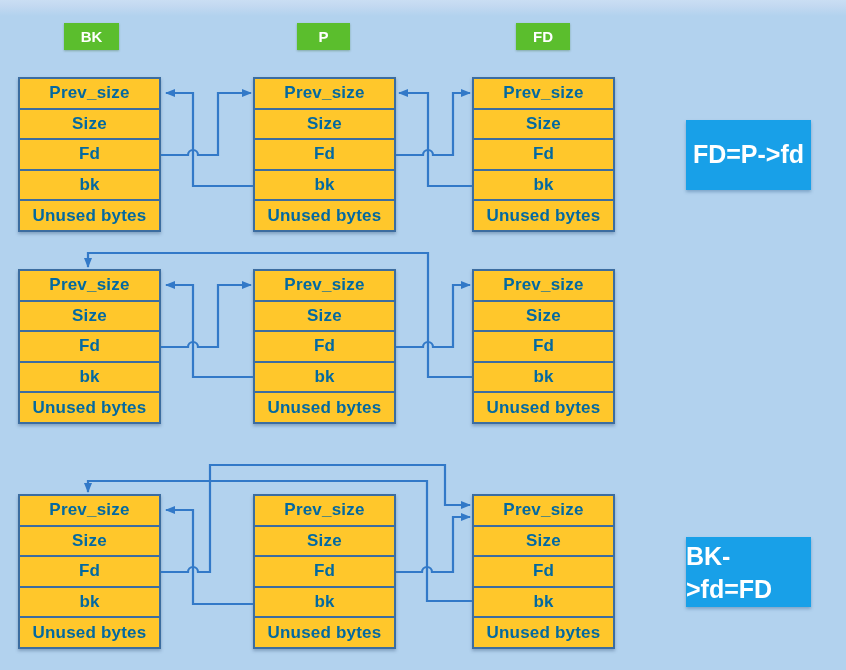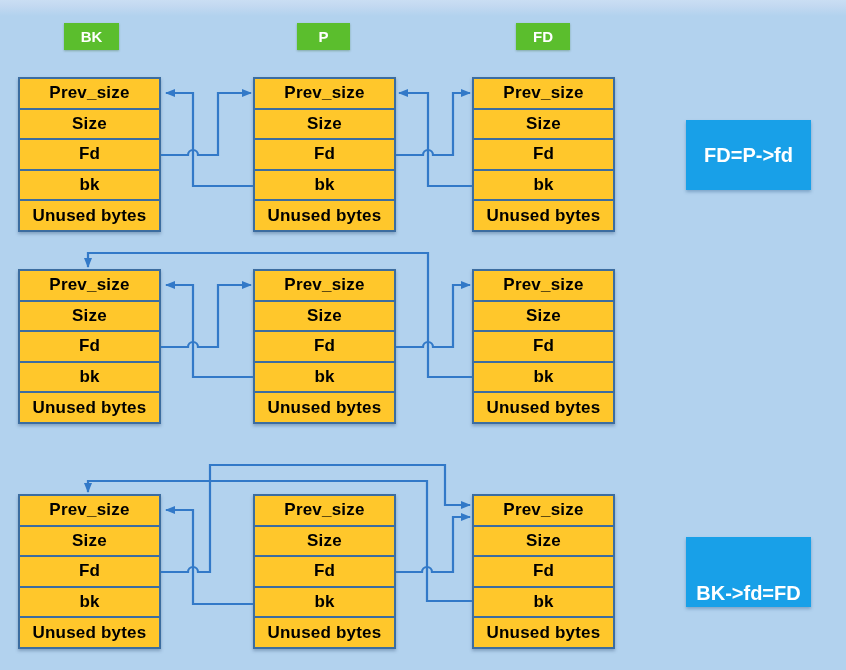--- a/index.html
+++ b/index.html
@@ -9,30 +9,30 @@
     background:linear-gradient(180deg,#cadef3 0px,#c3d9f1 6px,#b2d2ee 16px,#b2d2ee 100%);
   }
   .arrow-layer{position:absolute;left:0;top:0;width:846px;height:670px;pointer-events:none;}
   .chunk{
     position:absolute;width:143px;height:155px;box-sizing:border-box;
     background:#3c6da0;padding:2px;display:flex;flex-direction:column;gap:2px;
     box-shadow:0 2px 3px rgba(40,70,110,0.35);
   }
   .cell{
     flex:1;background:#ffc72b;display:flex;align-items:center;justify-content:center;
-    font-weight:bold;font-size:17px;color:#000000;letter-spacing:0.2px;
+    font-weight:bold;font-size:17px;color:#0369a1;letter-spacing:0.2px;
   }
   .col-label{
     position:absolute;width:55px;height:27px;background:#5bbe2d;color:#ffffff;
     font-weight:bold;font-size:15px;display:flex;align-items:center;justify-content:center;
     box-shadow:0 1px 2px rgba(40,90,30,0.35);
   }
   .note{
     position:absolute;left:686px;width:125px;background:#18a0e8;color:#ffffff;
-    font-weight:bold;font-size:20px;display:flex;flex-direction:column;
+    font-weight:bold;font-size:25px;display:flex;flex-direction:column;
     align-items:center;justify-content:center;line-height:1.35;
     box-shadow:0 2px 3px rgba(30,80,130,0.35);
   }
 </style>
 </head>
 <body>
 
 <div class="canvas">
 
   <div class="col-label" style="left:64px;top:23px;">BK</div>

